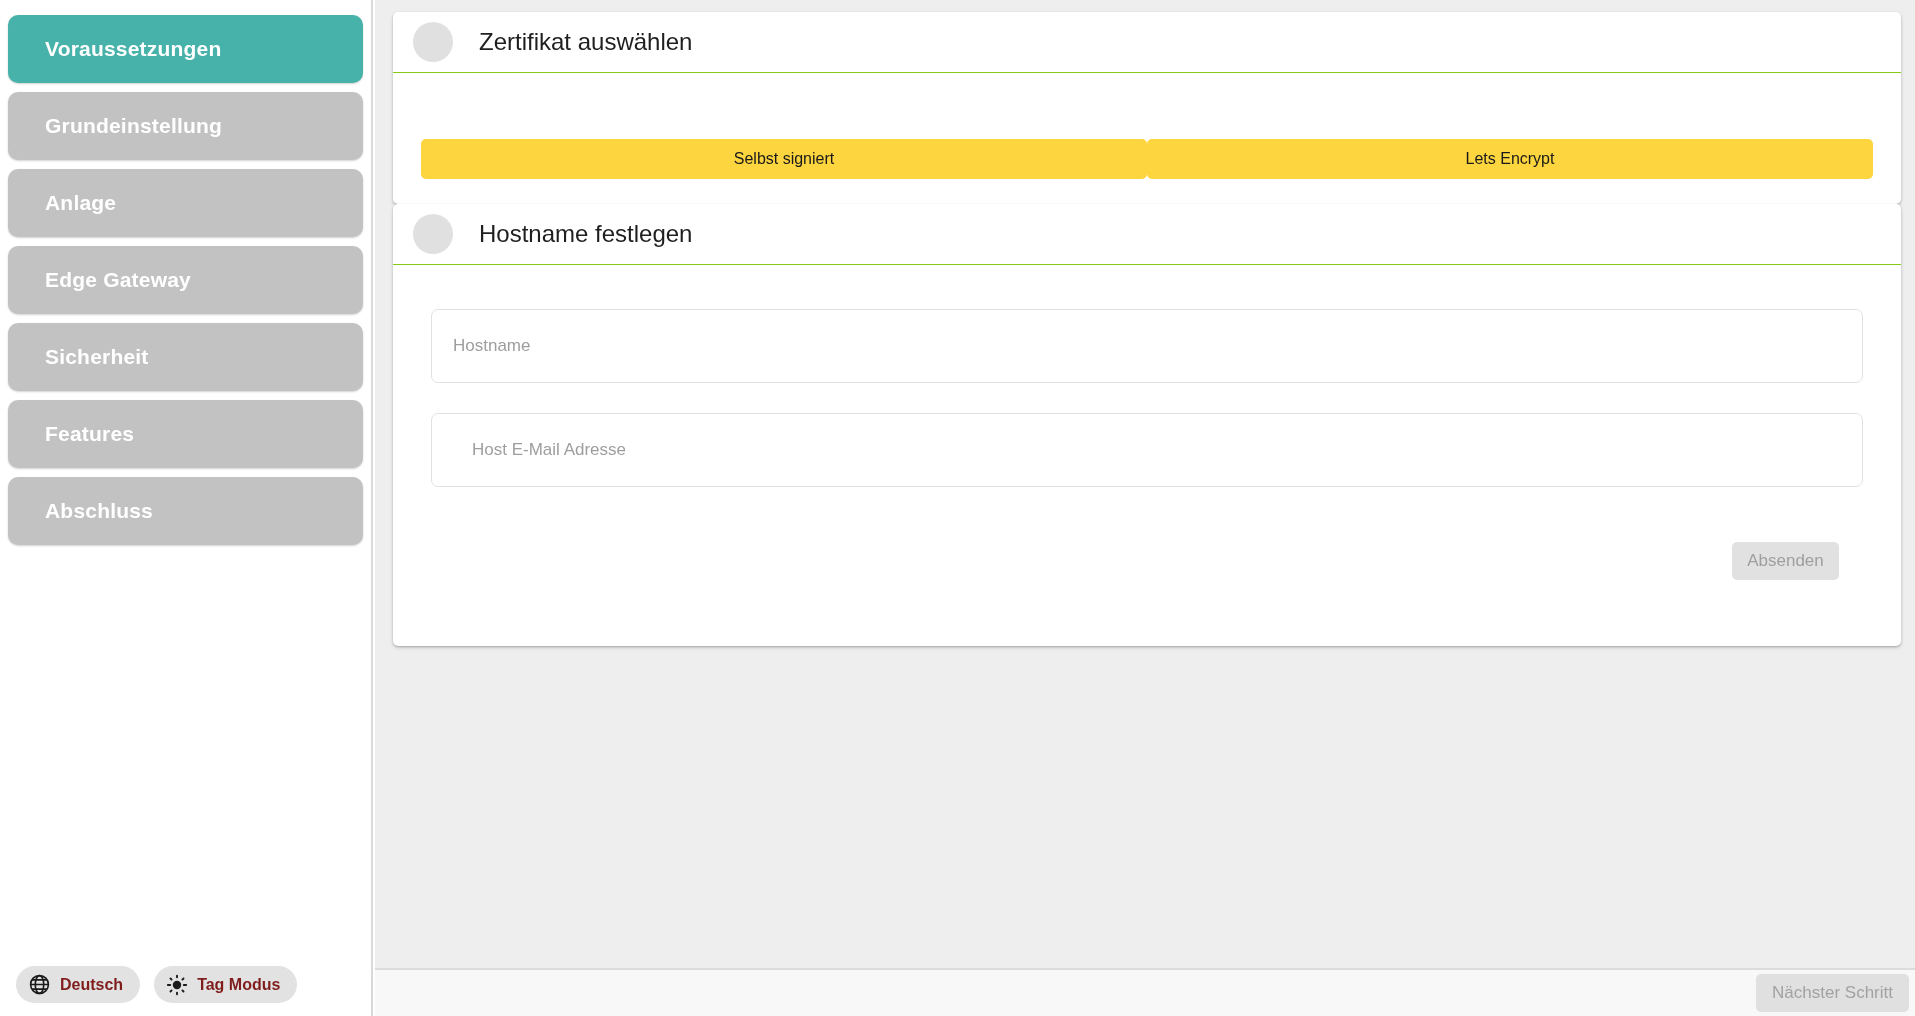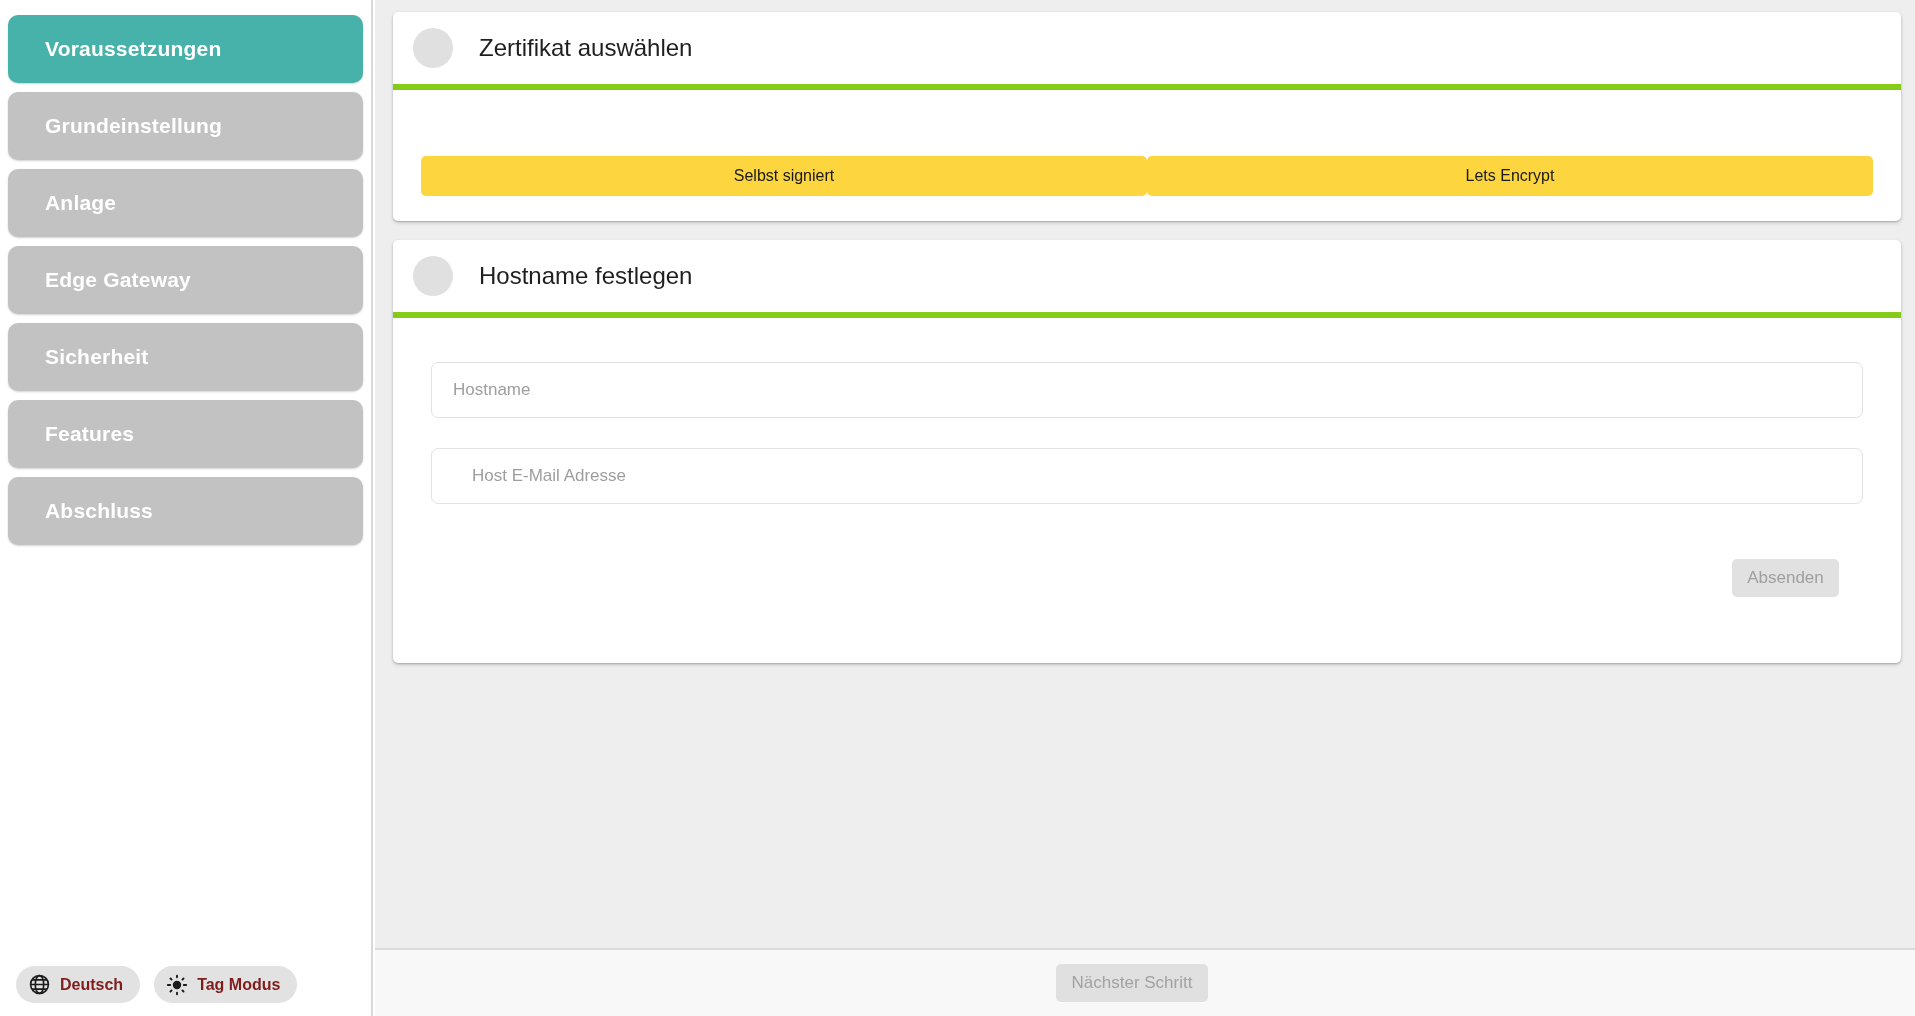--- a/index.html
+++ b/index.html
@@ -47,68 +47,68 @@
   .main {
     position:absolute; top:0; left:375px; right:0; bottom:0;
     background:var(--main-background,#eeeeee);
   }
   .content { padding:12px 14px 0 18px; }
 
   .card {
     background:#ffffff; border-radius:5px;
     box-shadow:0 1px 2px rgba(0,0,0,.22), 0 2px 4px rgba(0,0,0,.12);
   }
-  .card + .card { margin-top:19px; }
+  .card + .card { }
 
   .card-header {
-    height:78px; display:flex; align-items:center; gap:26px;
-    padding:0 20px; border-bottom:6px solid #84cc16;
+    height:61px; display:flex; align-items:center; gap:26px;
+    padding:0 20px; border-bottom:1px solid #84cc16;
   }
   .step-circle {
     width:40px; height:40px; border-radius:50%;
     background:#e0e0e0; flex:none;
   }
   .card-title { font-size:24px; font-weight:500; color:#1f1f1f; }
 
   .btn-row { display:flex; padding:66px 28px 25px; }
   .yellow-btn {
     flex:1; height:40px;
     background:var(--accent-yellow,#fdd53f);
     border:none; border-radius:5px;
     font-family:inherit; font-size:16px; font-weight:500; color:#1a1a1a;
     cursor:pointer;
   }
 
   .form-body { padding:44px 38px 0; }
   .text-input {
-    display:block; width:100%; height:56px;
+    display:block; width:100%; height:74px;
     border:1px solid #e2e2e2; border-radius:7px;
     padding:0 21px; font-family:inherit; font-size:17px; color:#333;
     background:#fff; outline:none;
   }
   .text-input::placeholder { color:#9e9e9e; }
   .text-input + .text-input { margin-top:30px;padding-left:40px; }
 
   .submit-row {
     display:flex; justify-content:flex-end;
     padding:55px 62px 66px 22px;
   }
   .disabled-btn {
     min-width:107px; height:38px; padding:0 14px;
     background:#e1e1e1; color:#9f9f9f;
     border:none; border-radius:5px;
     font-family:inherit; font-size:17px;
   }
 
   
   .footer-bar {
-    position:absolute; left:375px; right:0; bottom:0; height:68px;
+    position:absolute; left:375px; right:0; bottom:0; height:48px;
     background:#f8f8f8; border-top:2px solid #dcdcdc;
-    display:flex; align-items:center; justify-content:center;
-    padding-right:26px;
+    display:flex; align-items:center; justify-content:flex-end;
+    padding-right:6px;
   }
   .next-btn {
     min-width:146px; height:38px; padding:0 16px;
     background:#e0e0e0; color:#a2a2a2;
     border:none; border-radius:5px;
     font-family:inherit; font-size:17px;
   }
 </style>
 </head>
 <body>

